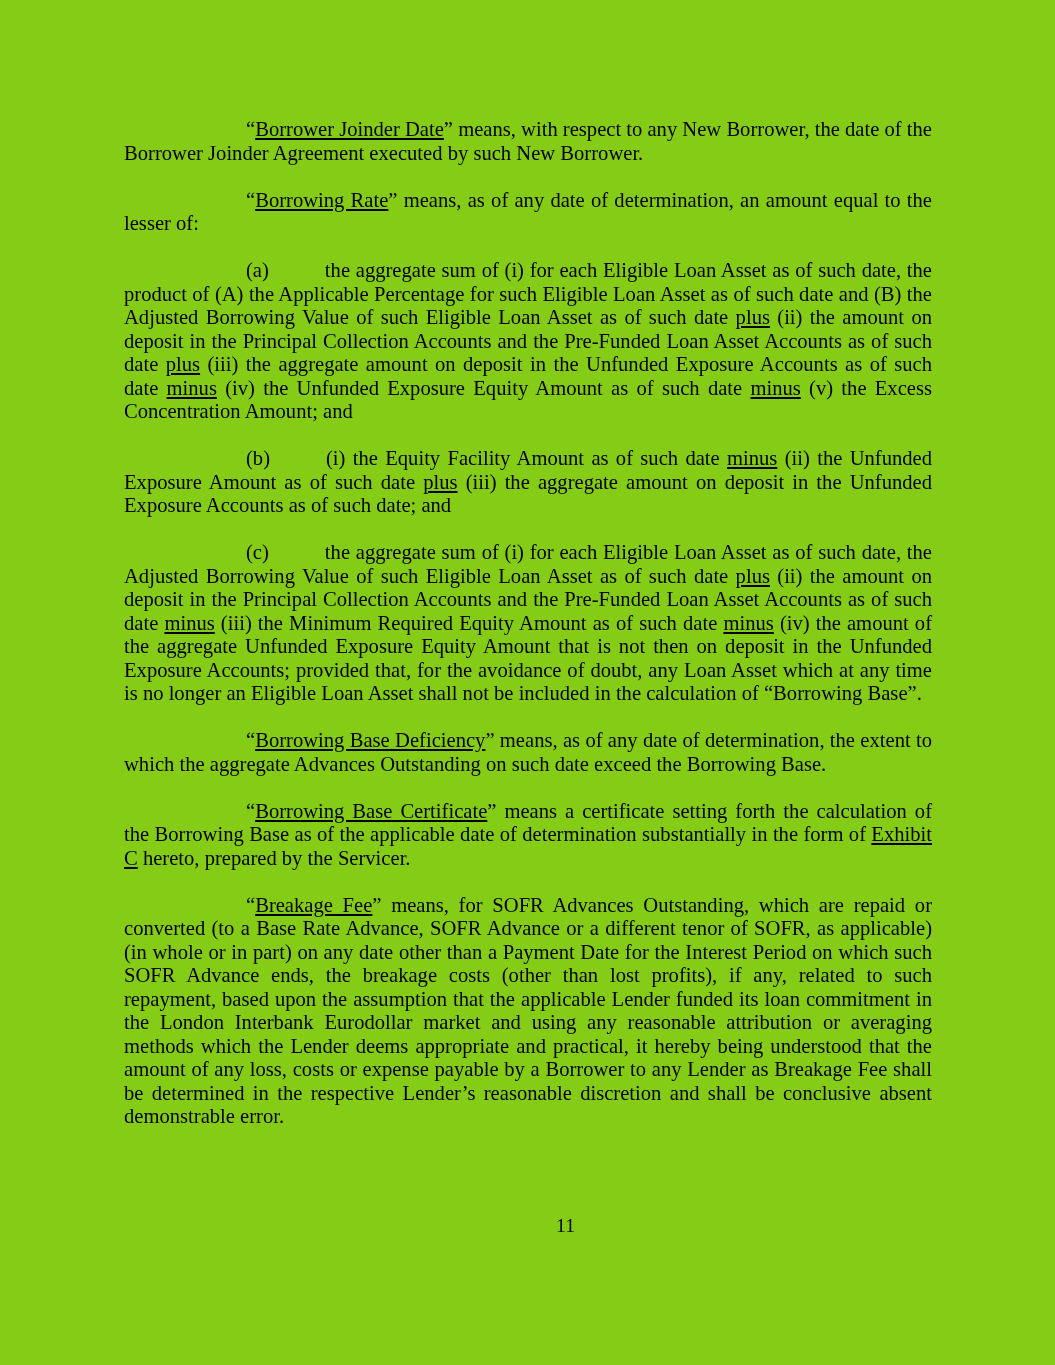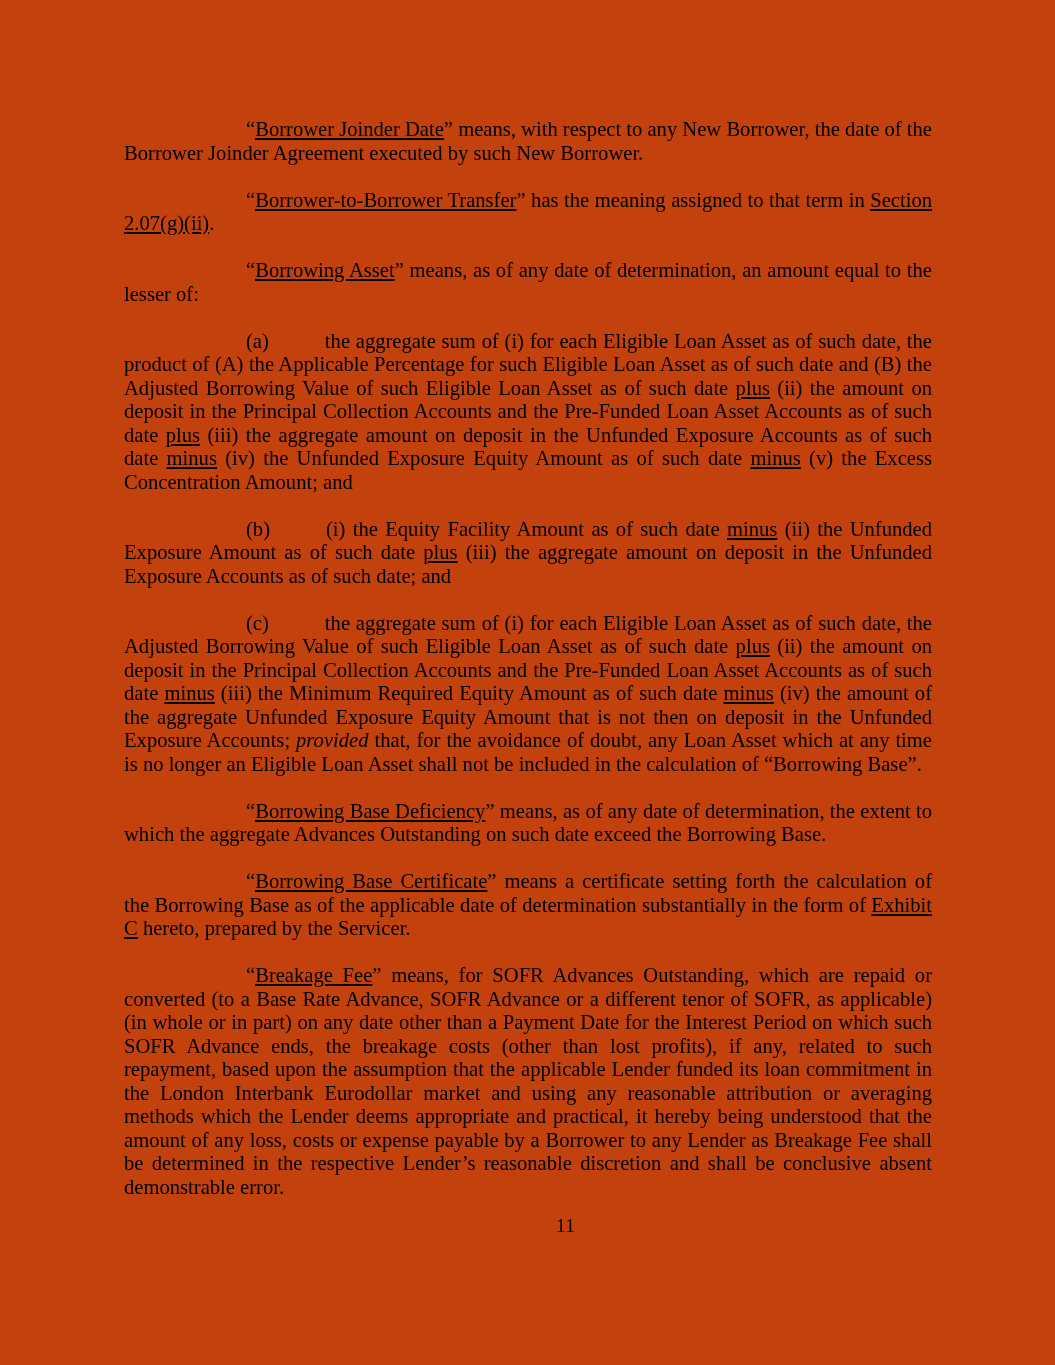--- a/index.html
+++ b/index.html
@@ -5,41 +5,41 @@
   html, body {
     margin: 0;
     padding: 0;
     background: #ffffff;
     overflow: hidden;
   }
   .page {
     position: relative;
     width: 1055px;
     height: 1365px;
-    background: #c2410c;
+    background: #84cc16;
     color: #000000;
     font-family: "Liberation Serif", "DejaVu Serif", serif;
   }
   .doc-body {
     position: absolute;
     left: 124px;
     top: 118px;
     width: 808px;
     text-align: justify;
     font-size: 20.6px;
     line-height: 23.5px;
     letter-spacing: 0px;
   }
   p.para {
     margin: 0 0 23.5px 0;
     text-indent: 122px;
     text-align: justify;
   }
   .u  { text-decoration: underline; }
-  .it { font-style: italic; }
+  .it { }
   .tab {
     display: inline-block;
     width: 56px;
   }
   .page-number {
     position: absolute;
     top: 1214px;
     left: 0;
     width: 100%;
     text-align: center;
@@ -47,22 +47,21 @@
     line-height: 23px;
     margin-left: 38px;
   }
 </style>
 </head>
 <body>
 
 <div class="page">
   <div class="doc-body">
       <p class="para"><span>“</span><span class="u">Borrower Joinder Date</span><span>” means, with respect to any New Borrower, the date of the Borrower Joinder Agreement executed by such New Borrower.</span></p>
-      <p class="para"><span>“</span><span class="u">Borrower-to-Borrower Transfer</span><span>” has the meaning assigned to that term in </span><span class="u">Section 2.07(g)(ii)</span><span>.</span></p>
-      <p class="para"><span>“</span><span class="u">Borrowing Asset</span><span>” means, as of any date of determination, an amount equal to the lesser of:</span></p>
+      <p class="para"><span>“</span><span class="u">Borrowing Rate</span><span>” means, as of any date of determination, an amount equal to the lesser of:</span></p>
       <p class="para"><span>(a)</span><span class="tab"></span><span>the aggregate sum of (i) for each Eligible Loan Asset as of such date, the product of (A) the Applicable Percentage for such Eligible Loan Asset as of such date and (B) the Adjusted Borrowing Value of such Eligible Loan Asset as of such date </span><span class="u">plus</span><span> (ii) the amount on deposit in the Principal Collection Accounts and the Pre-Funded Loan Asset Accounts as of such date </span><span class="u">plus</span><span> (iii) the aggregate amount on deposit in the Unfunded Exposure Accounts as of such date </span><span class="u">minus</span><span> (iv) the Unfunded Exposure Equity Amount as of such date </span><span class="u">minus</span><span> (v) the Excess Concentration Amount; and</span></p>
       <p class="para"><span>(b)</span><span class="tab"></span><span>(i) the Equity Facility Amount as of such date </span><span class="u">minus</span><span> (ii) the Unfunded Exposure Amount as of such date </span><span class="u">plus</span><span> (iii) the aggregate amount on deposit in the Unfunded Exposure Accounts as of such date; and</span></p>
       <p class="para"><span>(c)</span><span class="tab"></span><span>the aggregate sum of (i) for each Eligible Loan Asset as of such date, the Adjusted Borrowing Value of such Eligible Loan Asset as of such date </span><span class="u">plus</span><span> (ii) the amount on deposit in the Principal Collection Accounts and the Pre-Funded Loan Asset Accounts as of such date </span><span class="u">minus</span><span> (iii) the Minimum Required Equity Amount as of such date </span><span class="u">minus</span><span> (iv) the amount of the aggregate Unfunded Exposure Equity Amount that is not then on deposit in the Unfunded Exposure Accounts; </span><span class="it">provided</span><span> that, for the avoidance of doubt, any Loan Asset which at any time is no longer an Eligible Loan Asset shall not be included in the calculation of “Borrowing Base”.</span></p>
       <p class="para"><span>“</span><span class="u">Borrowing Base Deficiency</span><span>” means, as of any date of determination, the extent to which the aggregate Advances Outstanding on such date exceed the Borrowing Base.</span></p>
       <p class="para"><span>“</span><span class="u">Borrowing Base Certificate</span><span>” means a certificate setting forth the calculation of the Borrowing Base as of the applicable date of determination substantially in the form of </span><span class="u">Exhibit C</span><span> hereto, prepared by the Servicer.</span></p>
       <p class="para"><span>“</span><span class="u">Breakage Fee</span><span>” means, for SOFR Advances Outstanding, which are repaid or converted (to a Base Rate Advance, SOFR Advance or a different tenor of SOFR, as applicable) (in whole or in part) on any date other than a Payment Date for the Interest Period on which such SOFR Advance ends, the breakage costs (other than lost profits), if any, related to such repayment, based upon the assumption that the applicable Lender funded its loan commitment in the London Interbank Eurodollar market and using any reasonable attribution or averaging methods which the Lender deems appropriate and practical, it hereby being understood that the amount of any loss, costs or expense payable by a Borrower to any Lender as Breakage Fee shall be determined in the respective Lender’s reasonable discretion and shall be conclusive absent demonstrable error.</span></p>
     </div>
   <div class="page-number">11</div>
 </div>
 

